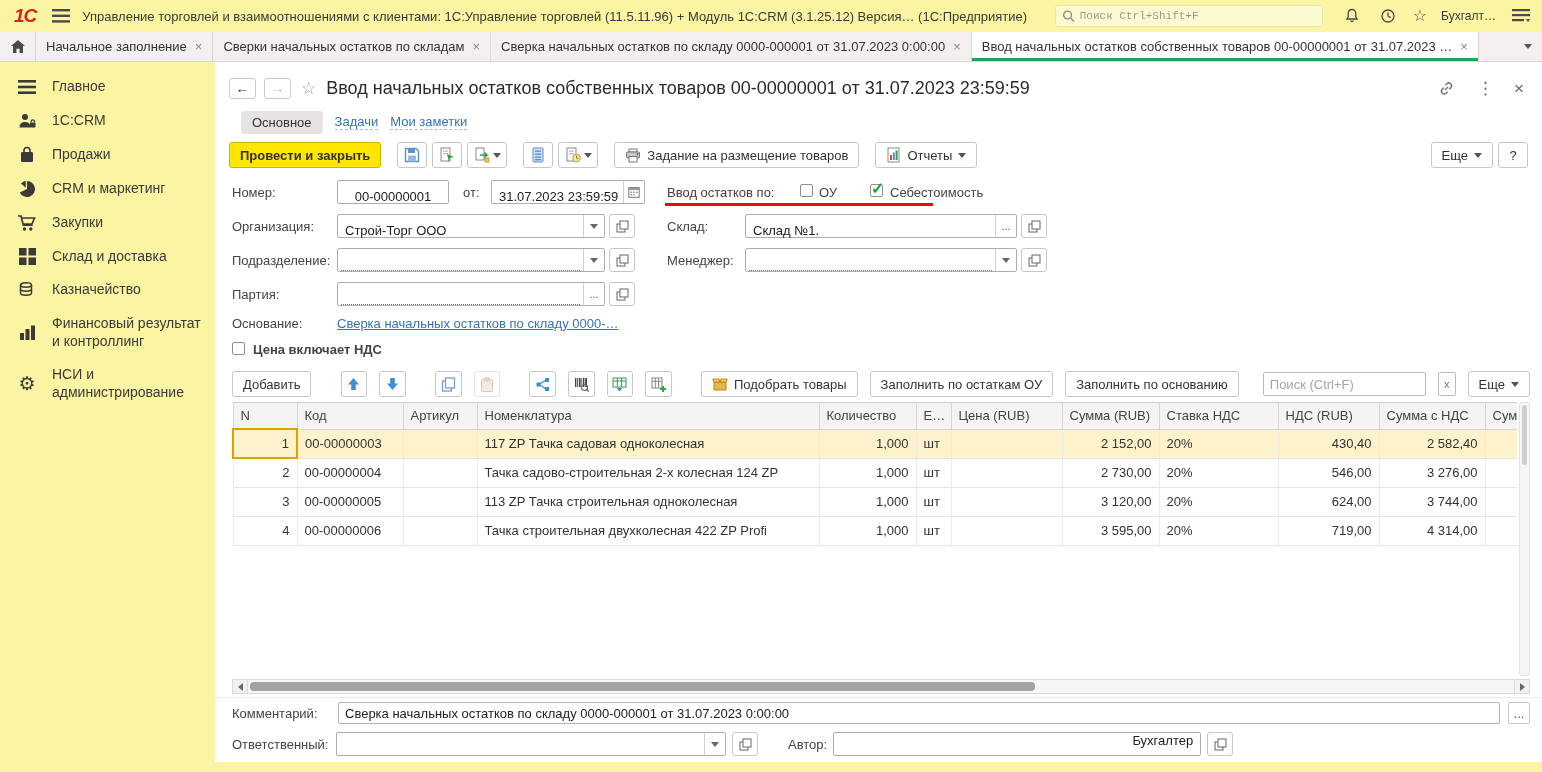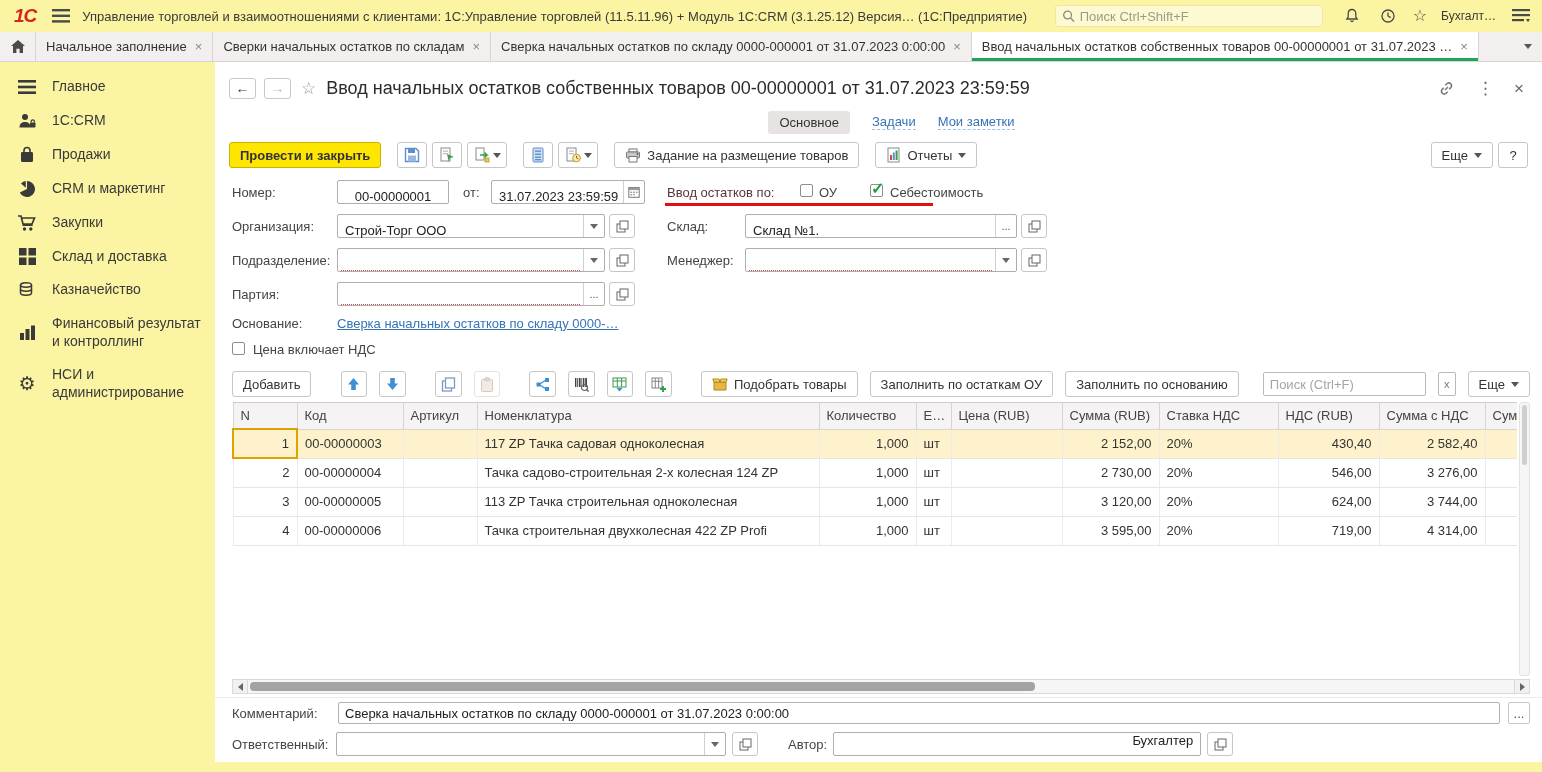--- a/index.html
+++ b/index.html
@@ -5,21 +5,21 @@
   * { box-sizing: border-box; margin: 0; padding: 0; }
   html,body { width:1542px; height:772px; overflow:hidden; }
   body { font-family:"Liberation Sans", sans-serif; font-size:13px; color:#333; background:#fff; }
 
   
   .titlebar { height:32px; background:#fbf4a2; display:flex; align-items:center; padding:0 10px; gap:10px; }
   .logo { color:#d8231f; font-weight:bold; font-size:19px; font-style:italic; letter-spacing:-1px; padding:0 4px; }
   .tb-icon { width:22px; height:22px; display:flex; align-items:center; justify-content:center; cursor:pointer; }
   .tb-title { font-size:13px; color:#3a3a3a; white-space:nowrap; overflow:hidden; text-overflow:ellipsis; flex:0 1 auto; }
   .tb-search { margin-left:auto; width:268px; height:22px; background:#fdfad2; border:1px solid #eee6a8; border-radius:3px; display:flex; align-items:center; padding:0 6px; gap:5px; }
-  .tb-search input { border:none; outline:none; background:transparent; font-family:Liberation Sans, sans-serif; font-size:13px; color:#b91c1c; width:100%; }
+  .tb-search input { border:none; outline:none; background:transparent; font-family:Liberation Mono, monospace; font-size:11px; color:#b91c1c; width:100%; }
   .tb-search input::placeholder { color:#9a9a8a; }
   .tb-right { display:flex; align-items:center; gap:14px; margin-left:8px; }
   .tb-user { font-size:12px; color:#3a3a3a; white-space:nowrap; }
   .glyph { font-size:16px; color:#4a4a4a; line-height:1; }
 
   
   .tabbar { height:30px; background:#f3efef; border-bottom:1px solid #d9d5d5; display:flex; align-items:stretch; overflow:hidden; }
   .tab-home { width:36px; display:flex; align-items:center; justify-content:center; border-right:1px solid #d9d5d5; cursor:pointer; }
   .tab { display:flex; align-items:center; gap:8px; padding:0 10px; border-right:1px solid #d9d5d5; white-space:nowrap; position:relative; cursor:pointer; font-size:13px; color:#333; }
   .tab .x { color:#888; font-size:13px; cursor:pointer; }
@@ -38,21 +38,21 @@
   
   .doc-header { height:46px; display:flex; align-items:center; padding:6px 14px 0 14px; gap:8px; }
   .navbtn { width:27px; height:21px; border:1px solid #c9c9c9; border-radius:3px; background:#fff; display:flex; align-items:center; justify-content:center; font-size:14px; cursor:pointer; }
   .navbtn.fwd { color:#bbb; }
   .star { color:#9a9a9a; font-size:17px; margin:0 2px; cursor:pointer; }
   .doc-title { font-size:18px; color:#2b2b2b; white-space:nowrap; overflow:hidden; text-overflow:ellipsis; flex:1; }
   .dh-right { display:flex; align-items:center; gap:20px; padding-right:4px; }
   .dh-right .glyph { font-size:17px; color:#666; cursor:pointer; }
 
   
-  .doc-nav { height:28px; display:flex; align-items:center; padding-left:26px; gap:22px;justify-content:center; }
+  .doc-nav { height:28px; display:flex; align-items:center; padding-left:26px; gap:12px; }
   .pill { background:#e7e3e3; border-radius:3px; padding:4px 11px; font-size:13px; color:#333; cursor:pointer; }
   .dnav-link { color:#3674b5; font-size:13px; border-bottom:1px dashed #9fc0de; cursor:pointer; }
 
   
   .toolbar { height:38px; display:flex; align-items:center; padding:4px 14px; gap:5px; }
   .btn { height:26px; background:#fff; border:1px solid #c6c6c6; border-radius:3px; display:inline-flex; align-items:center; justify-content:center; gap:6px; padding:0 10px; font-size:13px; color:#333; cursor:pointer; white-space:nowrap; }
   .btn-primary { background:#ffe600; border-color:#c9b400; font-weight:bold; }
   .ibtn { width:30px; padding:0; }
   .ibtn.dd { width:40px; gap:3px; }
   .tbsep { width:6px; }
@@ -488,21 +488,21 @@
         <svg width="13" height="13" viewBox="0 0 13 13">
             <rect x="1" y="4" width="8" height="8" fill="#fff" stroke="#666"></rect>
             <rect x="4" y="1" width="8" height="8" fill="#fff" stroke="#666"></rect>
           </svg>
       </span>
 
       <span class="lbl" style="left:17px; top:142px;">Основание:</span>
       <span class="link" style="position:absolute; left:122px; top:142px;">Сверка начальных остатков по складу 0000-…</span>
 
       <span style="position:absolute; left:17px; top:168px;" class="cb"></span>
-      <span class="lbl" style="left:38px; top:168px;">Цена включает НДС</span>
+      <span class="lbl" style="left:38px; top:168px;font-weight:bold;">Цена включает НДС</span>
     </div>
 
     <div class="grid-toolbar">
       <span class="btn">Добавить</span>
       <span class="tbsep"></span>
       <span class="btn ibtn">
         <svg width="13" height="14" viewBox="0 0 13 14">
             <path d="M6.5 1 L12 7.5 H8.8 V13 H4.2 V7.5 H1 Z" fill="#3f8fd2"></path>
           </svg>
       </span>

